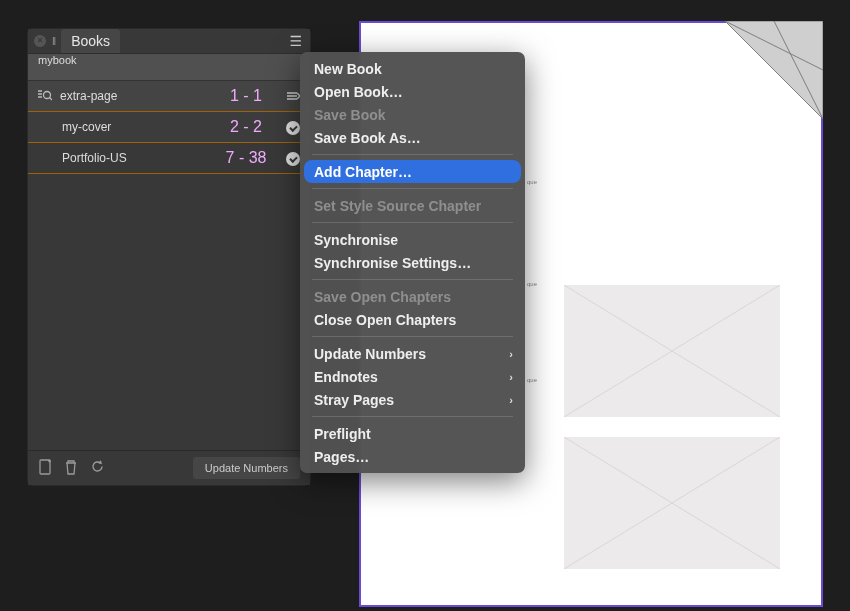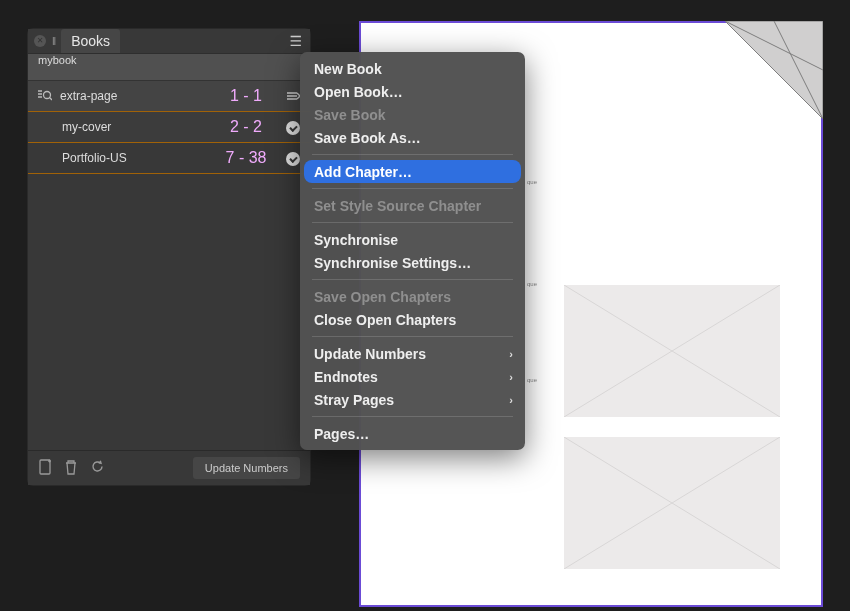--- a/index.html
+++ b/index.html
@@ -391,15 +391,18 @@
     <div class="menu-item">
       <span>Endnotes</span>
       <span class="submenu-arrow">›</span>
     </div>
     <div class="menu-item">
       <span>Stray Pages</span>
       <span class="submenu-arrow">›</span>
     </div>
     <div class="menu-sep"></div>
     <div class="menu-item">
+      <span>Preflight</span>
+    </div>
+    <div class="menu-item">
       <span>Pages…</span>
     </div>
   </div>
 
 </body></html>

